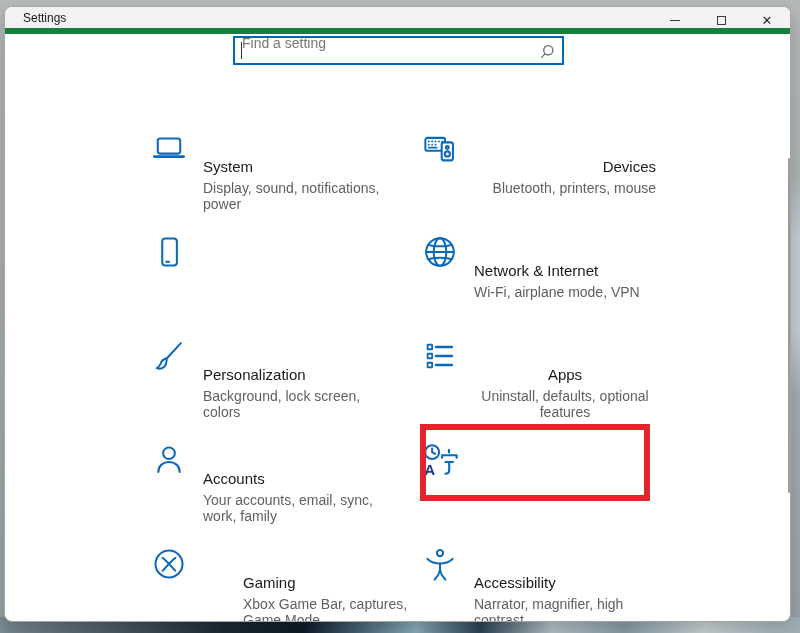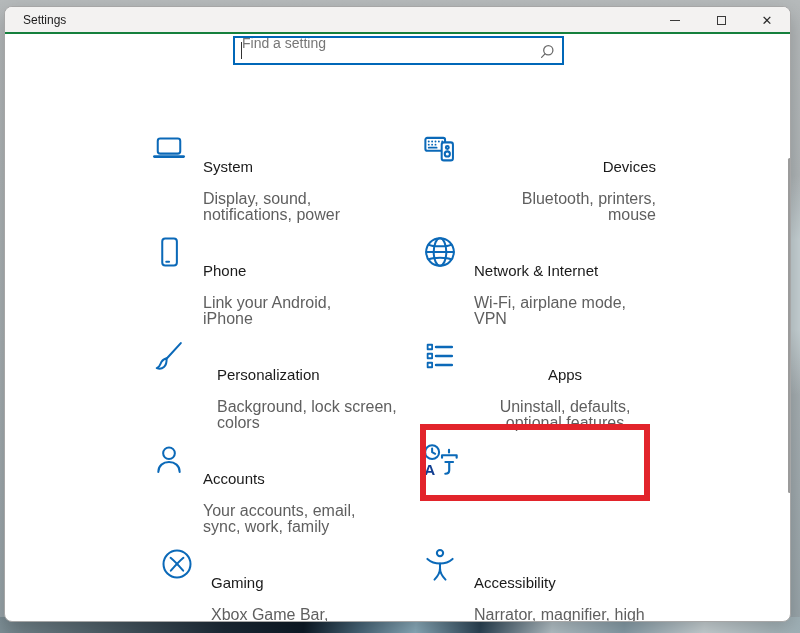--- a/index.html
+++ b/index.html
@@ -17,21 +17,21 @@
       #7e8f96 0%, #54656e 12%, #1d2b38 28%, #0e1b28 38%, #49677a 45%,
       #8fb0c0 52%, #2c4456 60%, #b9c6cc 69%, #8aa0ab 78%, #cdd6d9 88%, #9fb0b6 100%);
   }
   .win {
     position:absolute; left:4px; top:6px; width:787px; height:616px;
     background:#fff; border:1px solid #a6a6a6; border-radius:8px;
     box-shadow:0 8px 20px rgba(0,0,0,.22); overflow:hidden; z-index:2;
   }
   .titlebar {
     position:absolute; left:0; top:0; width:100%; height:27px;
-    background:#f3f2f1; border-bottom:2px solid #15803d;
+    background:#f3f2f1; border-bottom:6px solid #15803d;
     display:flex; align-items:center;
   }
   .titlebar .apptitle { font-size:12px; color:#1b1b1b; padding-left:18px; }
   .controls { position:absolute; right:0; top:0; height:27px; display:flex; }
   .ctrl {
     width:46px; height:27px; display:flex; align-items:center; justify-content:center;
     color:#2b2b2b; font-size:13px; cursor:default;
   }
   .min-shape { width:10px; height:1px; background:#3a3a3a; }
   .max-shape { width:9px; height:9px; border:1px solid #3a3a3a; }
@@ -44,21 +44,21 @@
     border:none; outline:none; font-family:"Liberation Sans",sans-serif;
     font-size:14px; color:#111; padding:0 26px 16px 7px; background:transparent;
   }
   .searchwrap input::placeholder { color:#767676; opacity:1; }
   .caret { position:absolute; left:6px; top:4px; width:1px; height:17px; background:#333; }
   .mag { position:absolute; right:7px; top:6px; }
   .tile { position:absolute; display:flex; width:272px; cursor:pointer; }
   .ticon { width:36px; height:36px; flex:0 0 36px; margin-top:1px; }
   .ttext { margin-left:16px; display:flex; flex-direction:column; }
   .ttitle { font-size:15px; color:#1a1a1a; line-height:20px;margin-top:28px; }
-  .tsub { font-size:16px; color:#5f5f5f; line-height:16px; margin-top:14px; width:182px; }
+  .tsub { font-size:14px; color:#5f5f5f; line-height:16px; margin-top:3px; width:182px; }
   .redbox {
     position:absolute; left:415px; top:417px; width:230px; height:77px;
     border:6px solid #e2242b; pointer-events:none; z-index:5;
   }
   .scrollthumb {
     position:absolute; left:783px; top:151px; width:3px; height:335px;
     background:#9b9b9b; border-radius:2px;
   }
   svg.cat { stroke:#0b69b8; fill:none; stroke-width:1.8; stroke-linecap:round; stroke-linejoin:round; }
 </style>
@@ -123,43 +123,39 @@
     </span>
   </div>
 
   <div class="tile" style="left:146px; top:226px;">
     <span class="ticon">
       <svg class="cat" width="36" height="36" viewBox="0 0 32 32">
         <rect x="10" y="4" width="13" height="24" rx="2.6"></rect>
         <path d="M13.5 24.6 h2.6" stroke-width="1.7"></path>
       </svg>
     </span>
-    <span class="ttext">
-      <span class="ttitle">Phone</span>
-      <span class="tsub">Link your Android, iPhone</span>
-    </span>
   </div>
 
   <div class="tile" style="left:417px; top:226px;">
     <span class="ticon">
       <svg class="cat" width="36" height="36" viewBox="0 0 32 32" stroke-width="2.1">
         <circle cx="16" cy="16" r="12.3"></circle>
         <ellipse cx="16" cy="16" rx="5.6" ry="12.3"></ellipse>
         <path d="M3.8 16 h24.4"></path>
         <path d="M6 9.4 c3.2 2.1 16.8 2.1 20 0"></path>
         <path d="M6 22.6 c3.2 -2.1 16.8 -2.1 20 0"></path>
       </svg>
     </span>
     <span class="ttext">
       <span class="ttitle">Network &amp; Internet</span>
       <span class="tsub">Wi-Fi, airplane mode, VPN</span>
     </span>
   </div>
 
-  <div class="tile" style="left:146px; top:330px;gap:14px;">
+  <div class="tile" style="left:146px; top:330px;">
     <span class="ticon">
       <svg class="cat" width="36" height="36" viewBox="0 0 32 32" stroke-width="1.6">
         <path d="M26.5 4.5 L14 18.2"></path>
         <path d="M13.8 18 c-3 .9 -4.6 2.7 -5.4 5.1 c-.6 1.8 -1.6 3 -3.3 3.7 c2.4 .9 4.7 .5 6.4 -1 c1.7 -1.5 2.6 -3.8 2.3 -7.8 z"></path>
       </svg>
     </span>
     <span class="ttext">
       <span class="ttitle">Personalization</span>
       <span class="tsub">Background, lock screen, colors</span>
     </span>
@@ -197,21 +193,21 @@
     <span class="ticon">
       <svg class="cat" width="36" height="36" viewBox="0 0 32 32">
         <circle cx="9" cy="9" r="6.2"></circle>
         <path d="M9 5.8 V9 l2.7 1.5"></path>
         <text x="2" y="29.5" font-size="13.5" font-weight="bold" font-family="Liberation Sans, sans-serif" fill="#123f91" stroke="none">A</text>
         <path d="M24 7 v2.3 M17.8 11.8 h13 M17.8 11.8 v2.2 M30.8 11.8 v2.2 M20.8 17.8 h6.8 M24.2 17.8 v7.3 c0 2.4 -1.3 3.1 -3.5 3.1" stroke-width="1.9"></path>
       </svg>
     </span>
   </div>
 
-  <div class="tile" style="left:154px; top:538px;">
+  <div class="tile" style="left:146px; top:538px;gap:40px;">
     <span class="ticon">
       <svg class="cat" width="36" height="36" viewBox="0 0 32 32" stroke-width="2.2">
         <circle cx="16" cy="16" r="12"></circle>
         <path d="M10.3 10.5 c4 3.3 7.8 7.6 11.2 11.4"></path>
         <path d="M21.7 10.5 c-4 3.3 -7.8 7.6 -11.2 11.4"></path>
       </svg>
     </span>
     <span class="ttext">
       <span class="ttitle">Gaming</span>
       <span class="tsub">Xbox Game Bar, captures, Game Mode</span>

